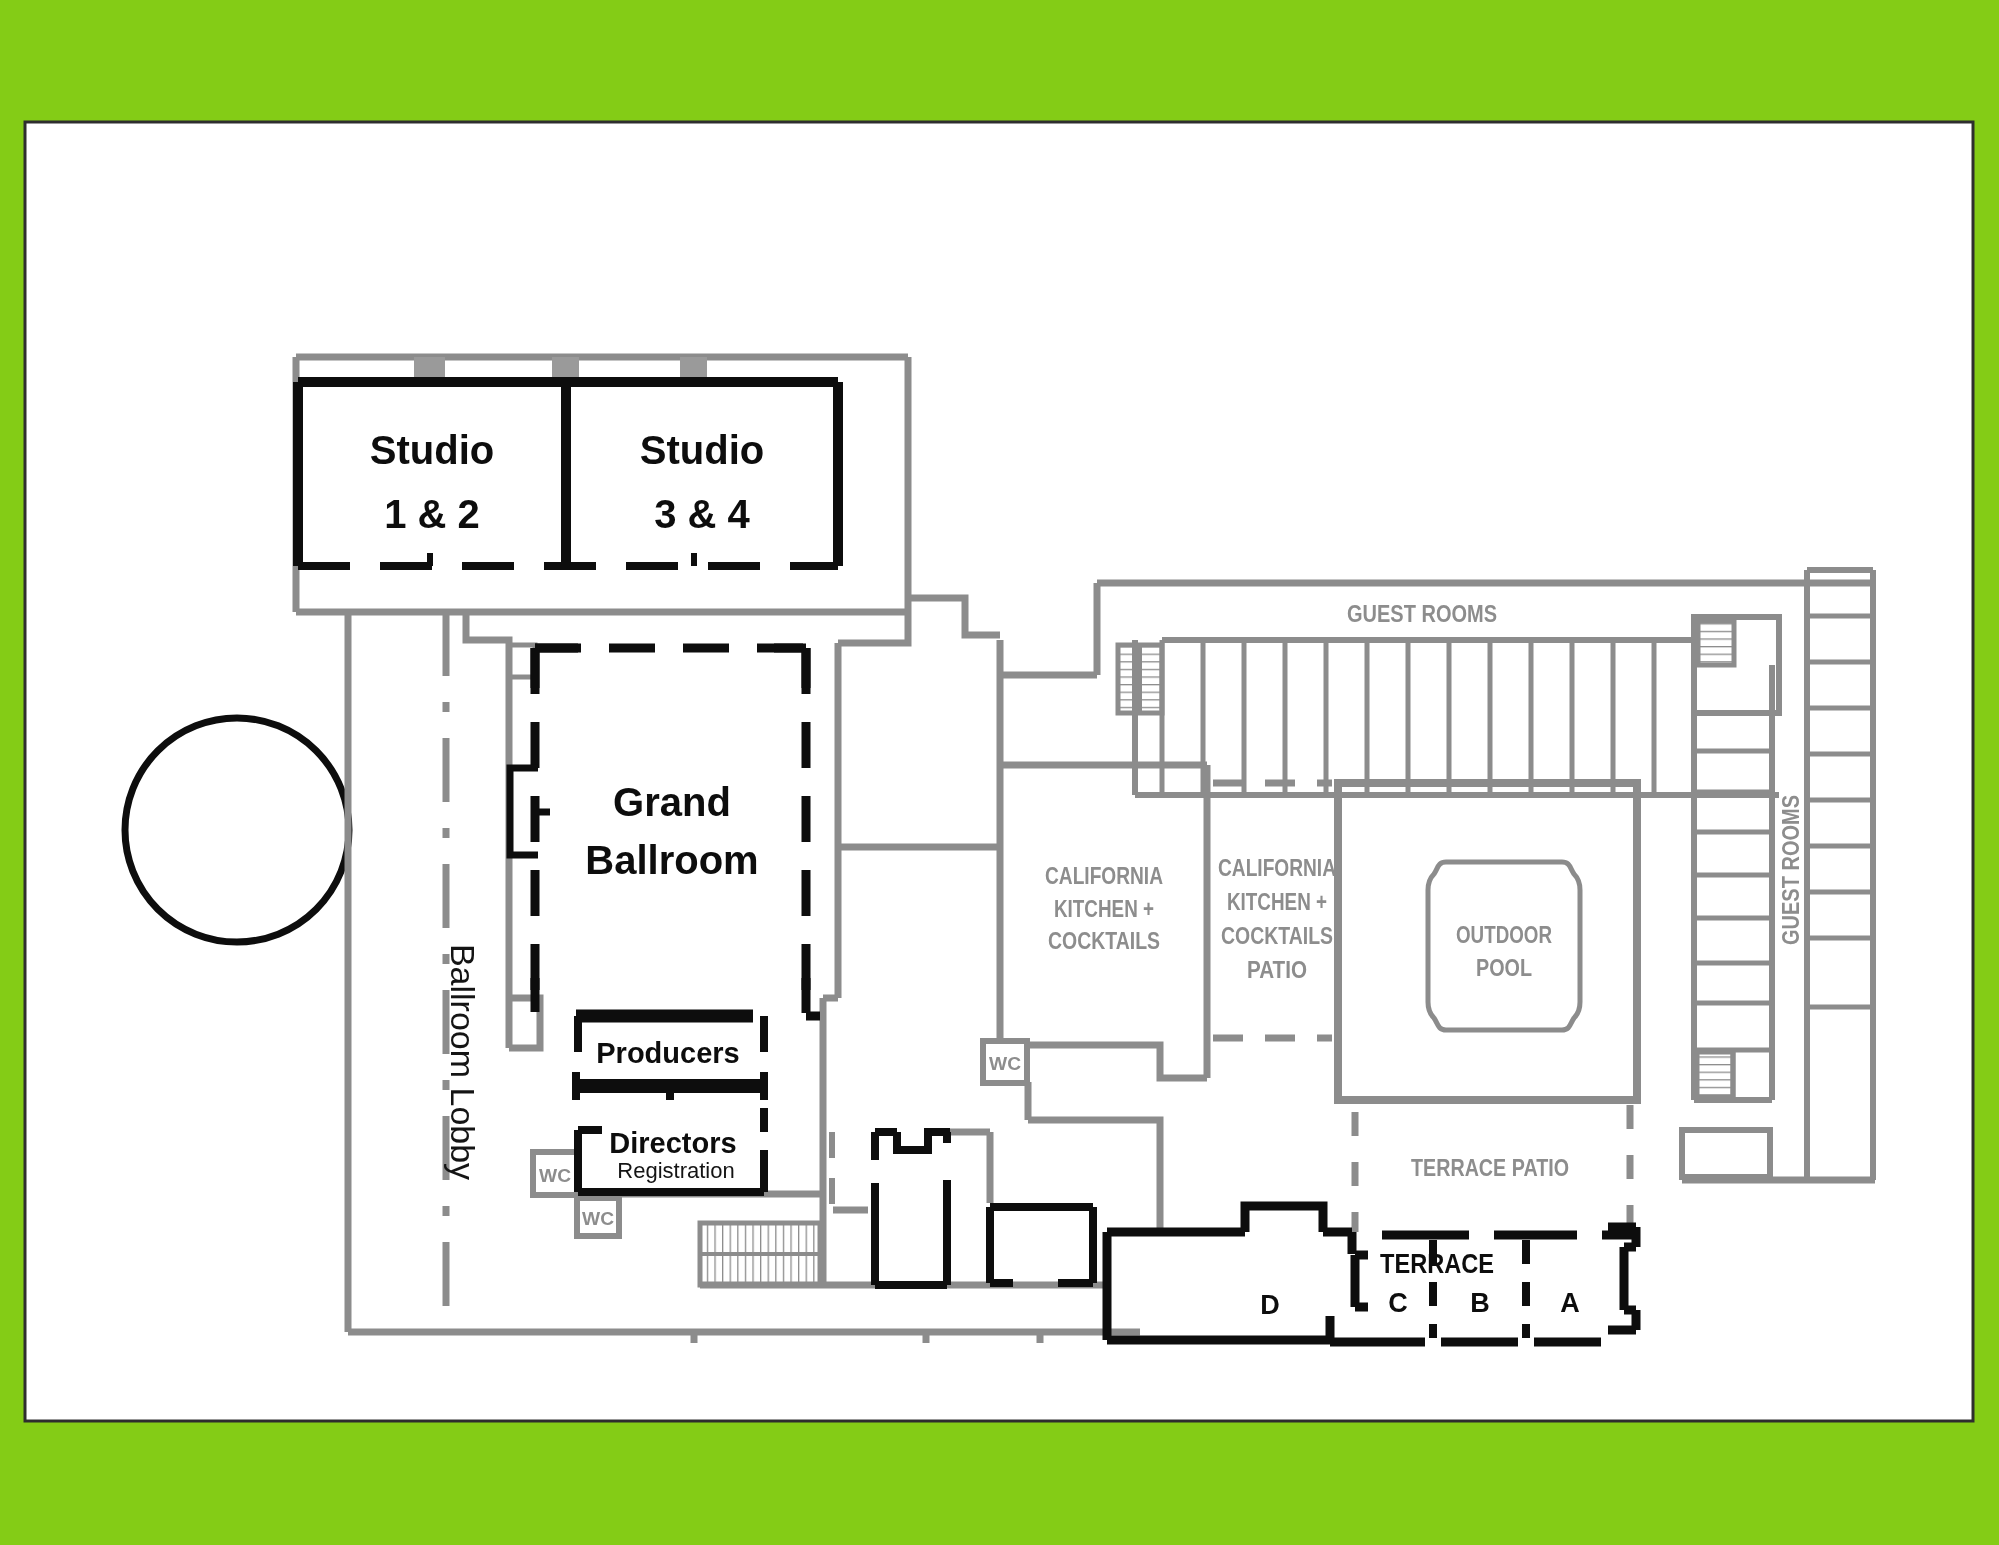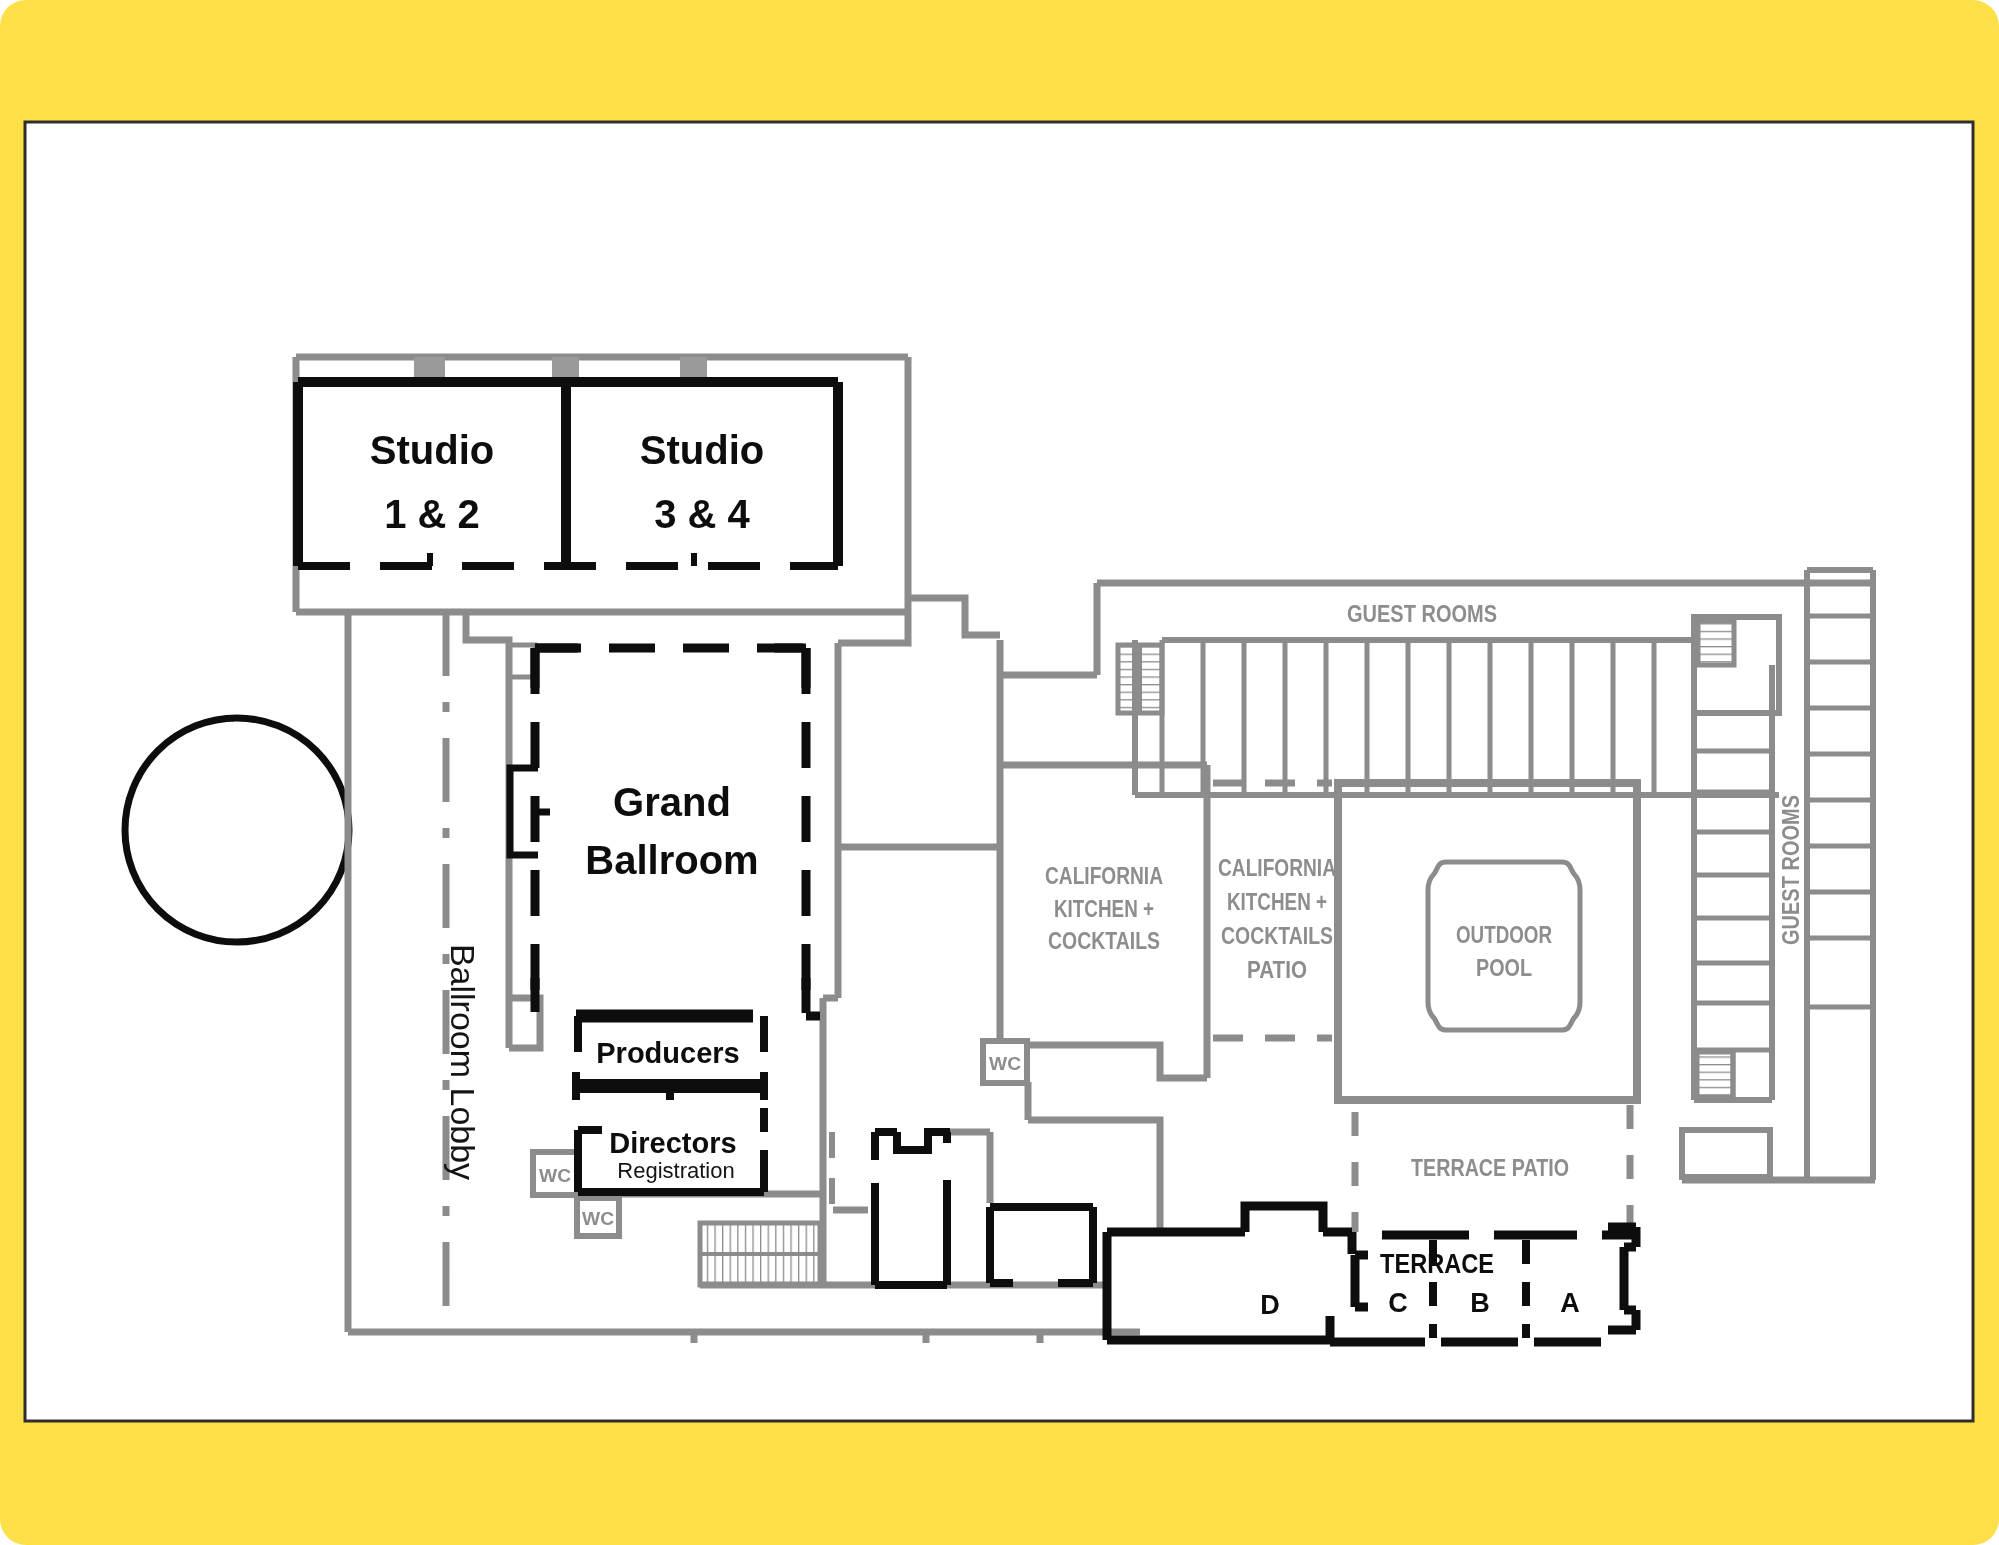--- a/index.html
+++ b/index.html
@@ -1,17 +1,17 @@
 <!DOCTYPE html>
 <html><head>
 <meta charset="utf-8">
 <style>
   html,body{margin:0;padding:0;background:#ffffff;}
-  .canvas{position:relative;width:1999px;height:1545px;background:#fde047;overflow:hidden;
-          font-family:"Liberation Sans", sans-serif;border-radius:26px;}
+  .canvas{position:relative;width:1999px;height:1545px;background:#84cc16;overflow:hidden;
+          font-family:"Liberation Sans", sans-serif;}
   svg{position:absolute;inset:0;display:block;}
   text{font-family:"Liberation Sans", sans-serif;}
   .roomXL{font-size:40px;font-weight:700;fill:#0d0d0d;}
   .roomL{font-size:34px;font-weight:400;fill:#141414;}
   .roomM{font-size:29px;font-weight:700;fill:#0d0d0d;}
   .roomS{font-size:22px;font-weight:400;fill:#141414;}
   .grayL{font-size:23px;font-weight:700;fill:#8d8d8d;letter-spacing:0px;}
   .wcT{font-size:19px;font-weight:700;fill:#8d8d8d;}
   .terrB{font-size:28px;font-weight:700;fill:#0d0d0d;}
   .terrL{font-size:27px;font-weight:700;fill:#0d0d0d;}

